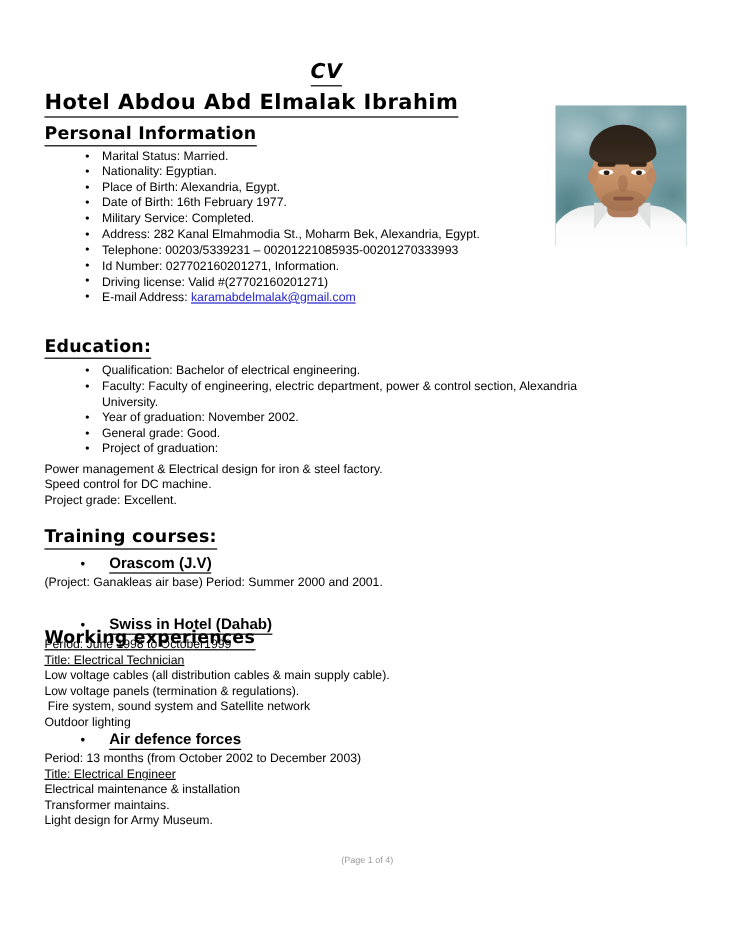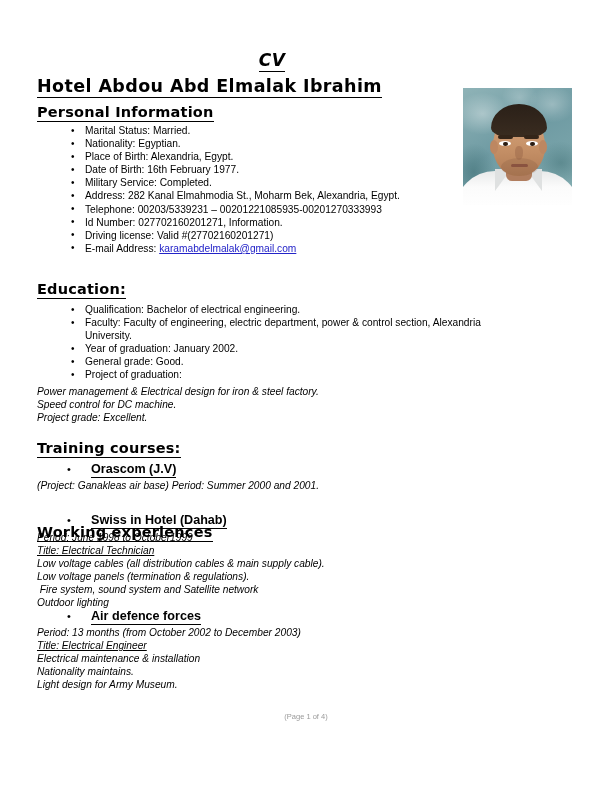--- a/index.html
+++ b/index.html
@@ -94,21 +94,20 @@
     content: "\2022";
     position: absolute;
     left: 0;
     top: -0.5px;
     font-size: 10px;
   }
 
   .plainline {
     line-height: 13.1px;
     white-space: pre;
-    font-style: italic;
   }
 
   a.email-link {
     color: #2323c8;
     text-decoration: underline;
   }
 
   
   .subhead {
     position: absolute;
@@ -335,21 +334,21 @@
   </div>
 
   <div class="section-heading" style="top:281px;">
     <span>Education:</span>
   </div>
 
   <div class="block" style="top:303px; width: 480px;">
     <ul class="bullets">
       <li>Qualification: Bachelor of electrical engineering.</li>
       <li>Faculty: Faculty of engineering, electric department, power &amp; control section, Alexandria University.</li>
-      <li>Year of graduation: January 2002.</li>
+      <li>Year of graduation: November 2002.</li>
       <li>General grade: Good.</li>
       <li>Project of graduation:</li>
     </ul>
   </div>
 
   <div class="block" style="top:385px; width: 480px;">
     <div class="plainline">Power management &amp; Electrical design for iron &amp; steel factory.</div>
     <div class="plainline">Speed control for DC machine.</div>
     <div class="plainline">Project grade: Excellent.</div>
   </div>
@@ -384,21 +383,21 @@
   </div>
 
   <div class="subhead" style="top:609px;">
     <span class="dot">•</span><span class="txt">Air defence forces</span>
   </div>
 
   <div class="block" style="top:626px; width: 480px;">
     <div class="plainline">Period: 13 months (from October 2002 to December 2003)</div>
     <div class="plainline underline-line">Title: Electrical Engineer</div>
     <div class="plainline">Electrical maintenance &amp; installation</div>
-    <div class="plainline">Nationality maintains.</div>
+    <div class="plainline">Transformer maintains.</div>
     <div class="plainline">Light design for Army Museum.</div>
   </div>
 
   <div class="footer">
     <span>(Page 1 of 4)</span>
   </div>
 
 </div>
 
 </body></html>

